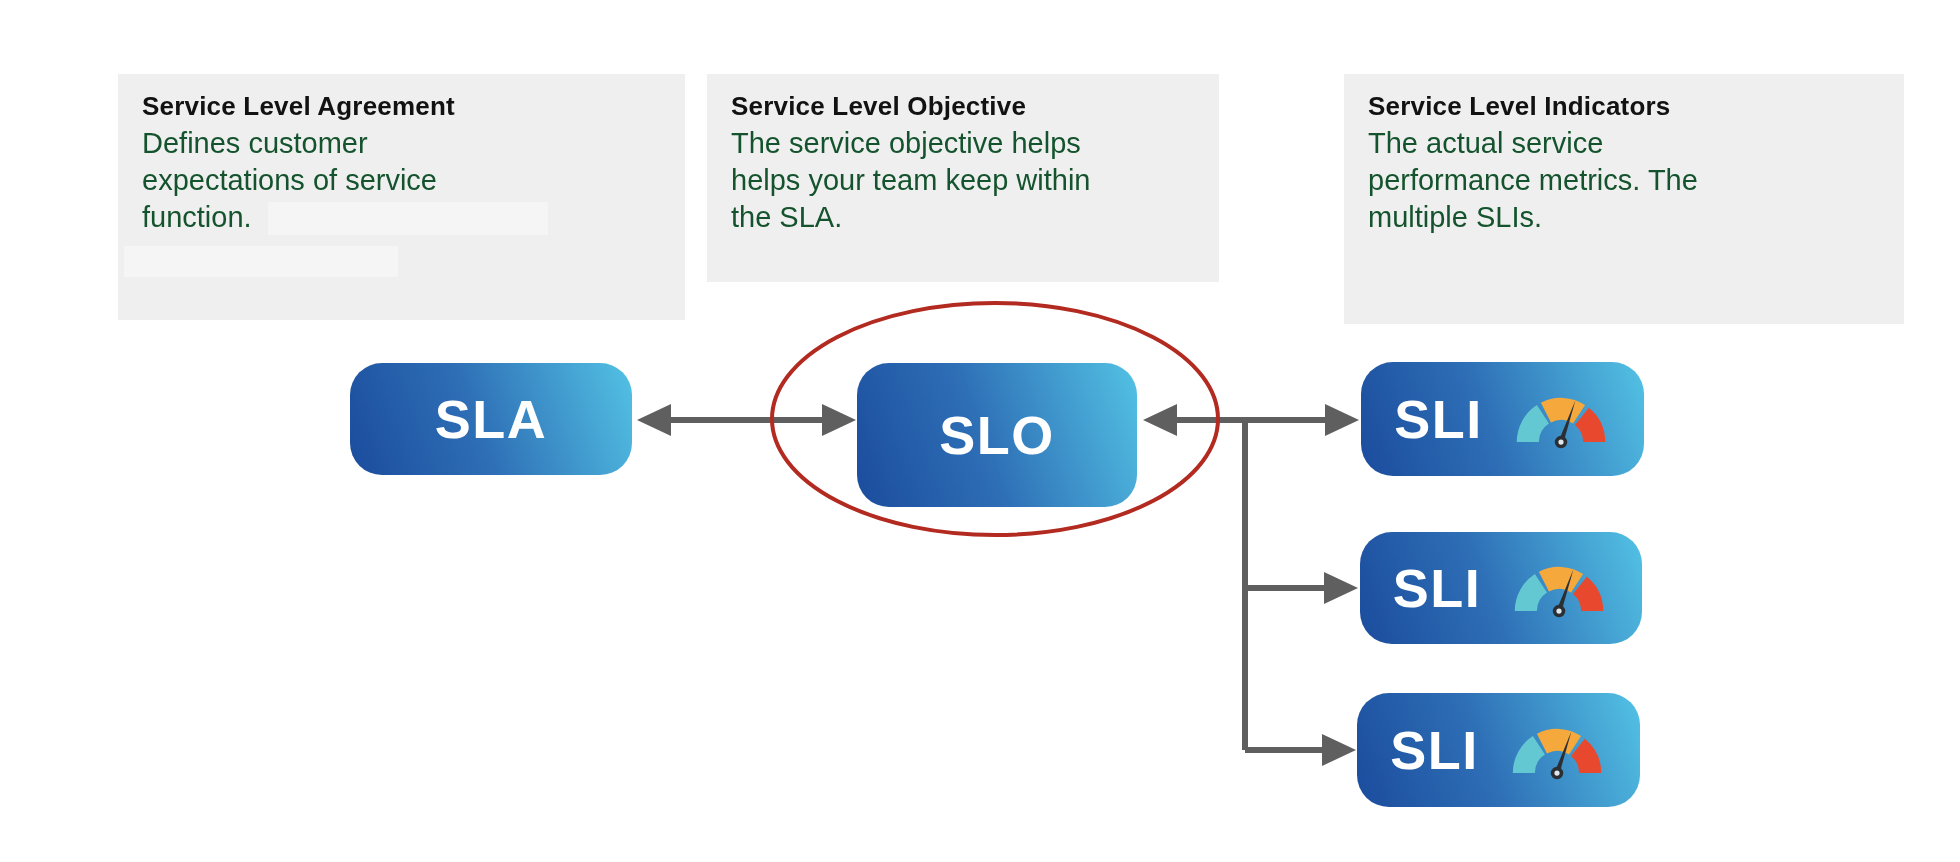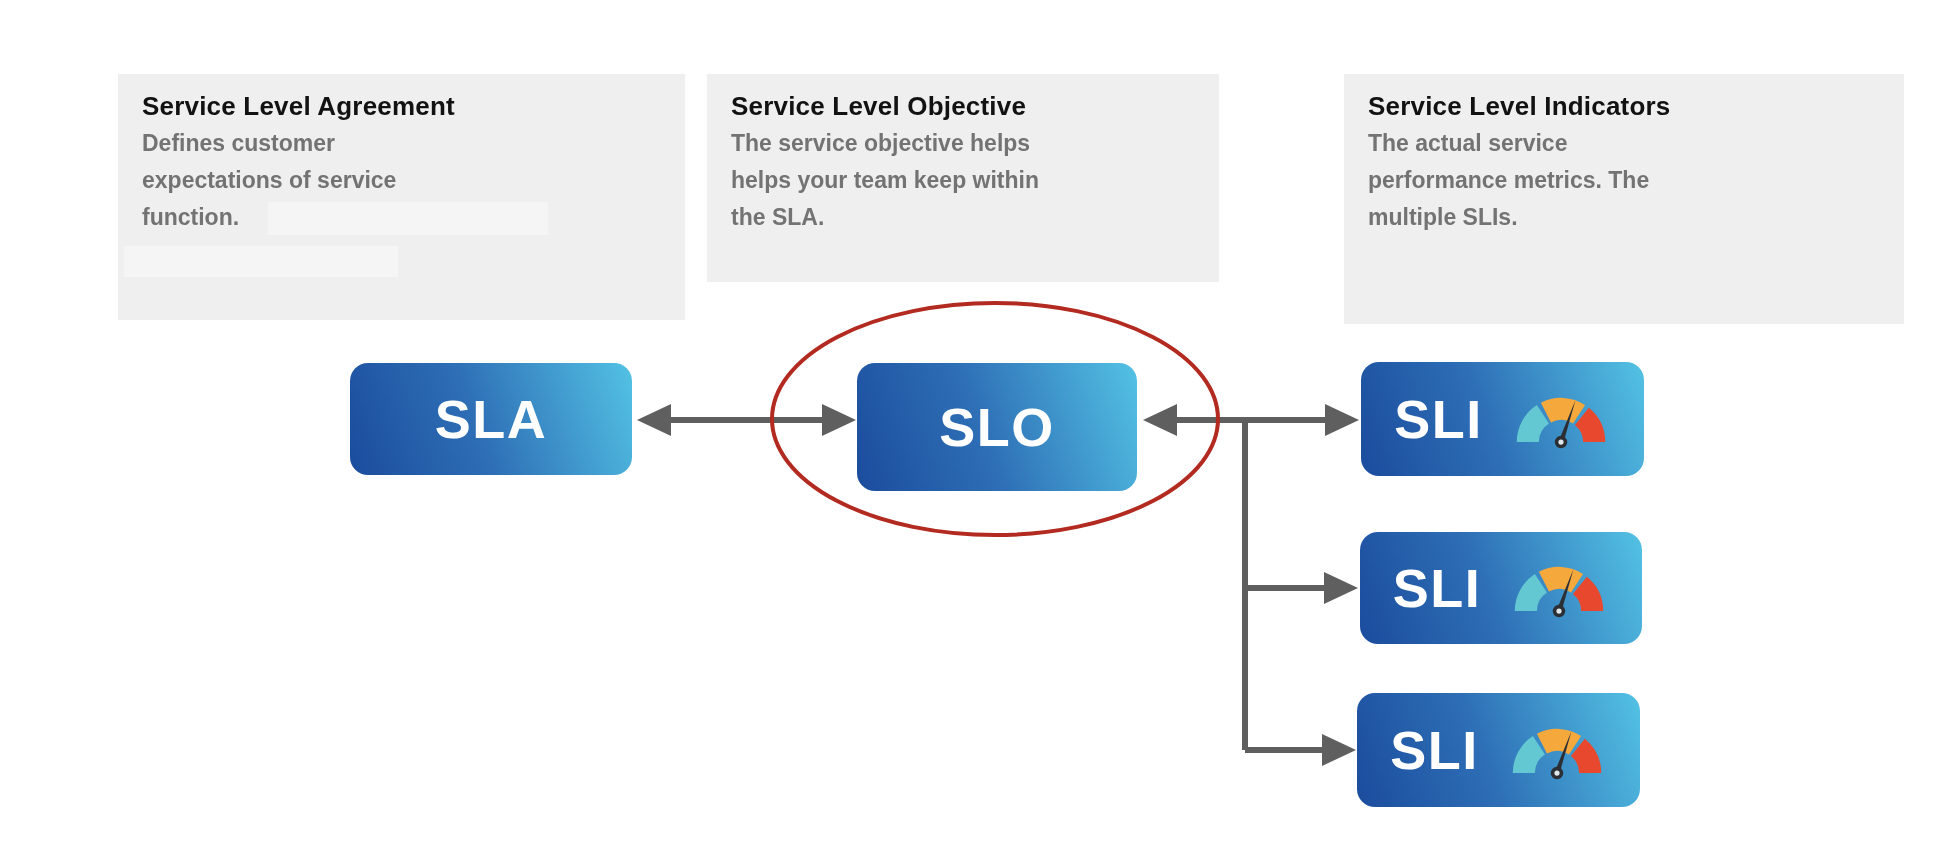--- a/index.html
+++ b/index.html
@@ -3,37 +3,37 @@
 <meta charset="utf-8">
 <style>
   html,body{margin:0;padding:0;background:#fff;}
   .stage{
     position:relative;width:1960px;height:862px;background:#ffffff;overflow:hidden;
     font-family:"Liberation Sans","DejaVu Sans",sans-serif;
   }
   
   .card{position:absolute;background:#efefef;padding:14px 24px;box-sizing:border-box;}
   .card-title{font-size:26px;font-weight:700;color:#121212;line-height:37px;letter-spacing:.2px;}
-  .card-line{font-size:23px;font-weight:700;color:#737373;line-height:37px;}
+  .card-line{font-size:29px;font-weight:400;color:#14532d;line-height:37px;}
   #card-1{left:118px;top:74px;width:567px;height:246px;}
   #card-2{left:707px;top:74px;width:512px;height:208px;}
   #card-3{left:1297px;top:74px;width:560px;height:250px;margin-left:47px;}
   .redacted{position:absolute;background:#f5f5f5;}
   #redact-1{left:150px;top:128px;width:280px;height:33px;}
   #redact-2{left:6px;top:172px;width:274px;height:31px;}
 
   
   .node{
     position:absolute;display:flex;align-items:center;justify-content:center;
     background:linear-gradient(70deg,#1b4c9d 0%,#2e6fb6 45%,#53c2e4 100%);
-    border-radius:18px;color:#ffffff;
+    border-radius:32px;color:#ffffff;
   }
   .node-label{font-size:54px;font-weight:700;letter-spacing:1.5px;line-height:1;}
   #node-sla{left:350px;top:363px;width:282px;height:112px;}
-  #node-slo{left:857px;top:363px;width:280px;height:128px;}
+  #node-slo{left:857px;top:363px;width:280px;height:144px;}
   #node-sli-1{left:1361px;top:362px;width:283px;height:114px;}
   #node-sli-2{left:1360px;top:532px;width:282px;height:112px;}
   #node-sli-3{left:1357px;top:693px;width:283px;height:114px;}
   .gauge{width:100px;height:62px;margin-left:28px;flex:0 0 auto;}
 
   
   .overlay{position:absolute;left:0;top:0;width:1960px;height:862px;pointer-events:none;}
   .conn{stroke:#5f5f5f;stroke-width:6;fill:none;}
   .head{fill:#5f5f5f;stroke:none;}
   .highlight-ellipse{fill:none;stroke:#b22a20;stroke-width:4;}

